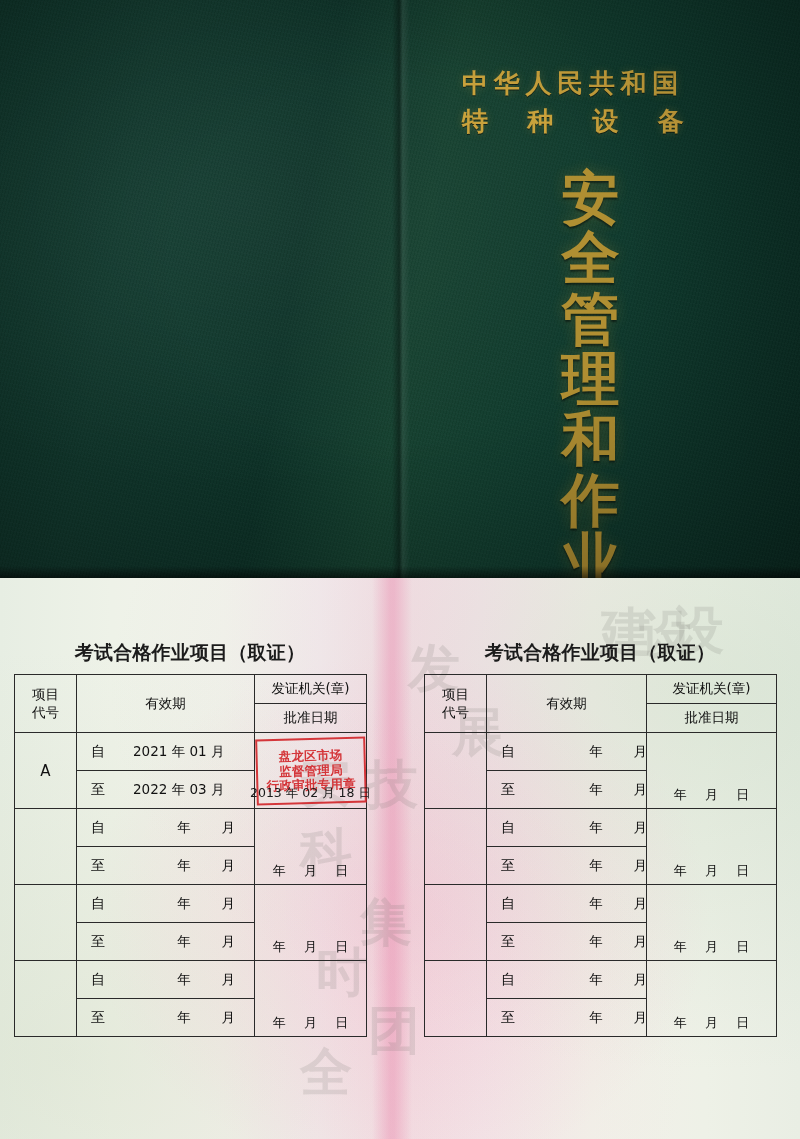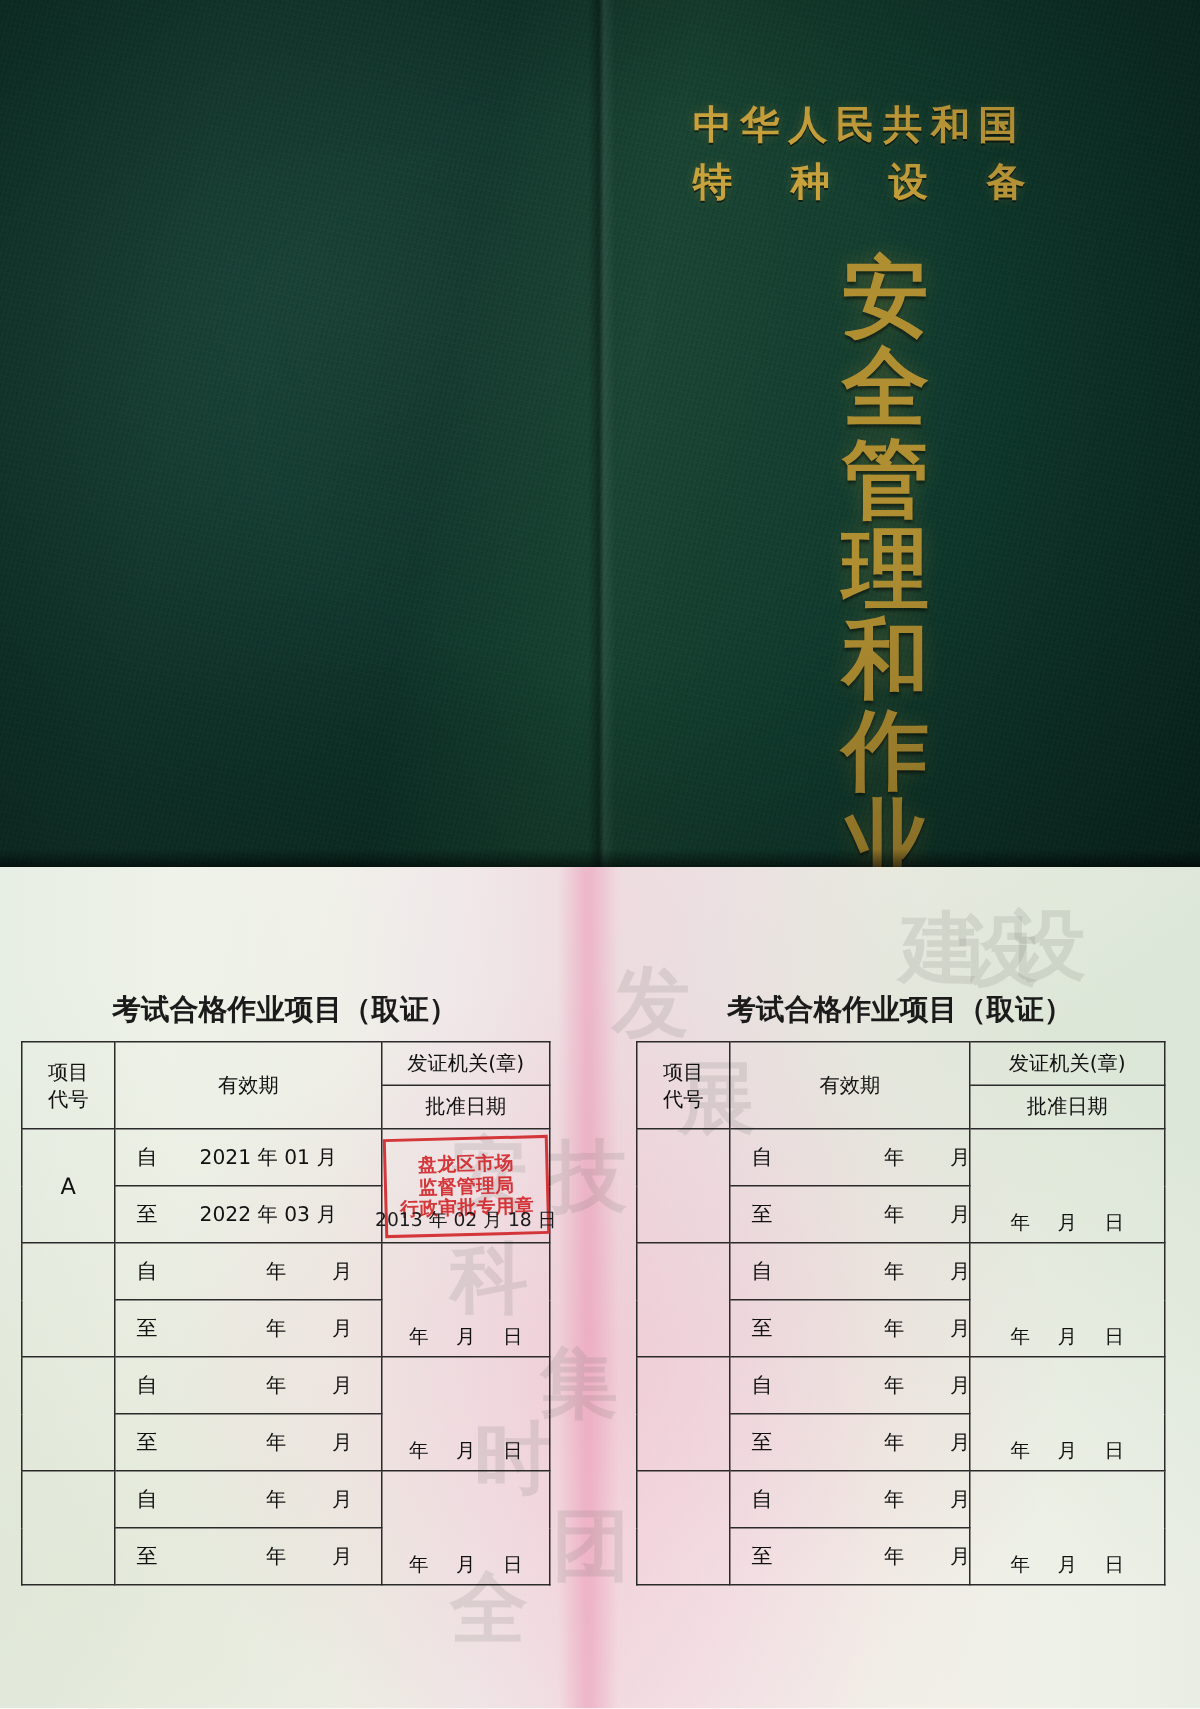--- a/index.html
+++ b/index.html
@@ -137,21 +137,21 @@
     font-size: 31px;
     font-weight: 700;
     color: #f7a400;
     text-shadow: 1px 1px 0 rgba(120,70,0,0.25);
     letter-spacing: 0.01em;
     z-index: 6;
   }
 
   .panel {
     position: absolute;
-    top: 660px;
+    top: 640px;
     z-index: 5;
   }
   #panel-left  { left: 14px;  width: 352px; }
   #panel-right { left: 424px; width: 352px; }
 
   .panel-title {
     font-size: 19px;
     font-weight: 700;
     color: #1b1b1b;
     text-align: center;

